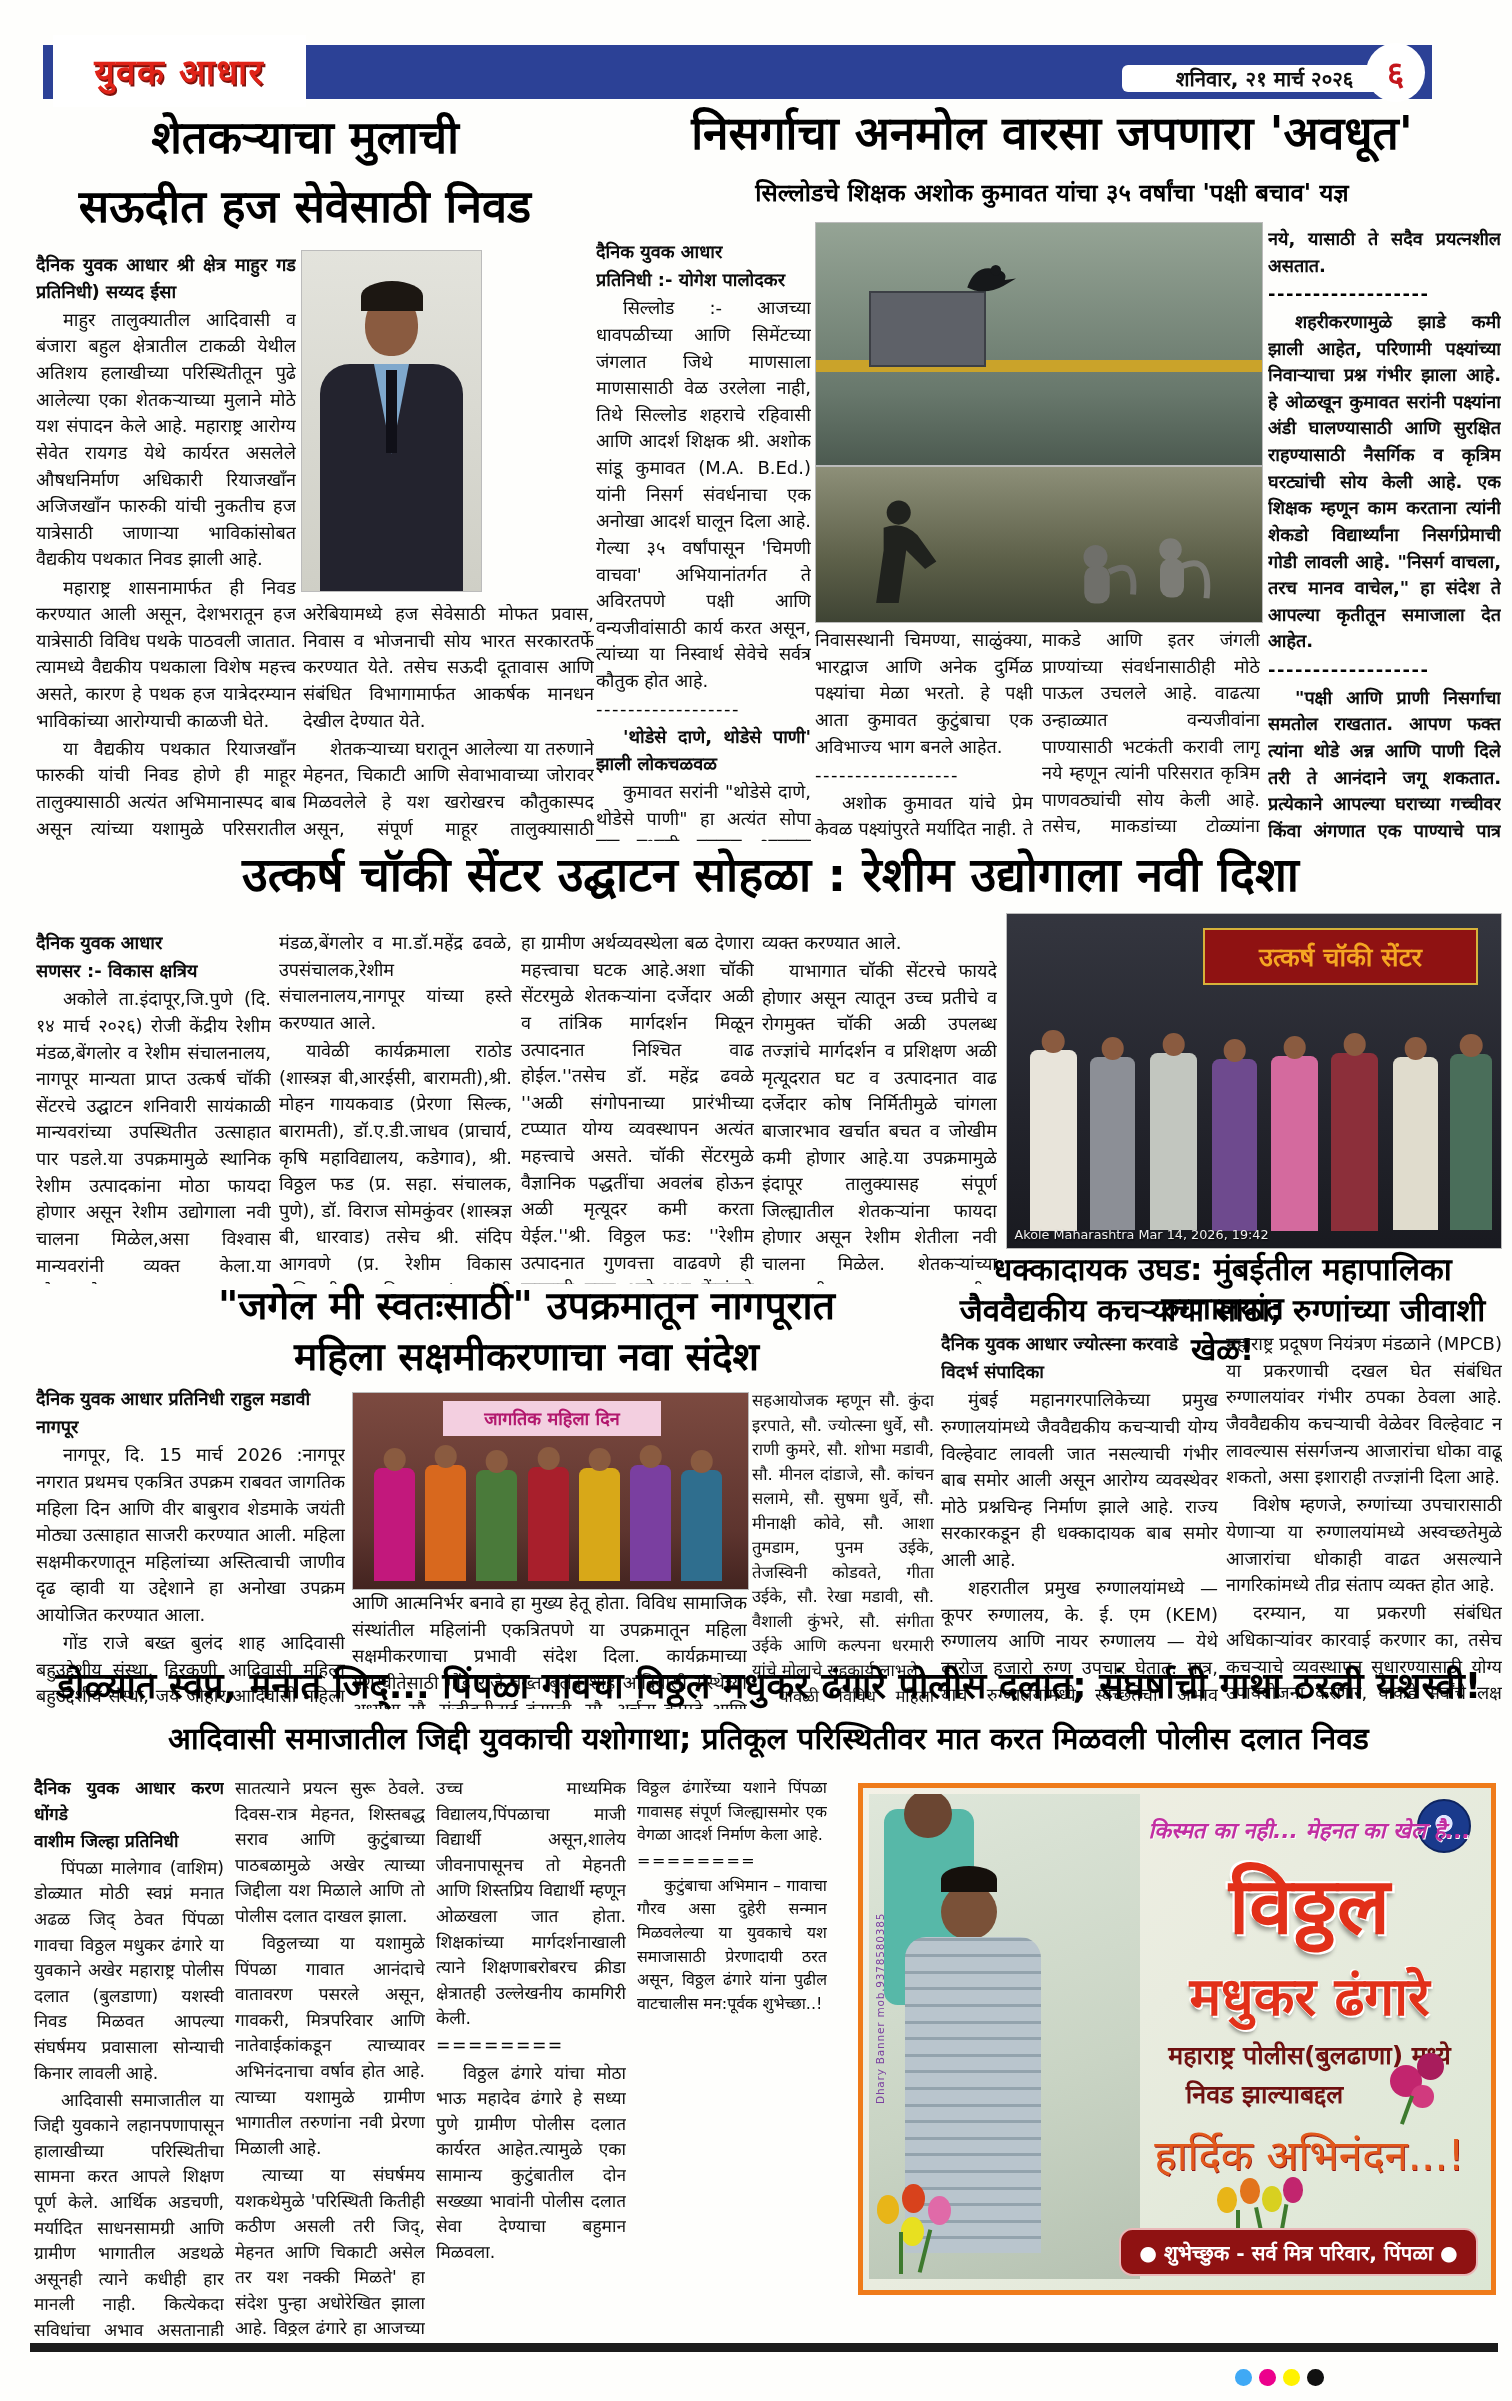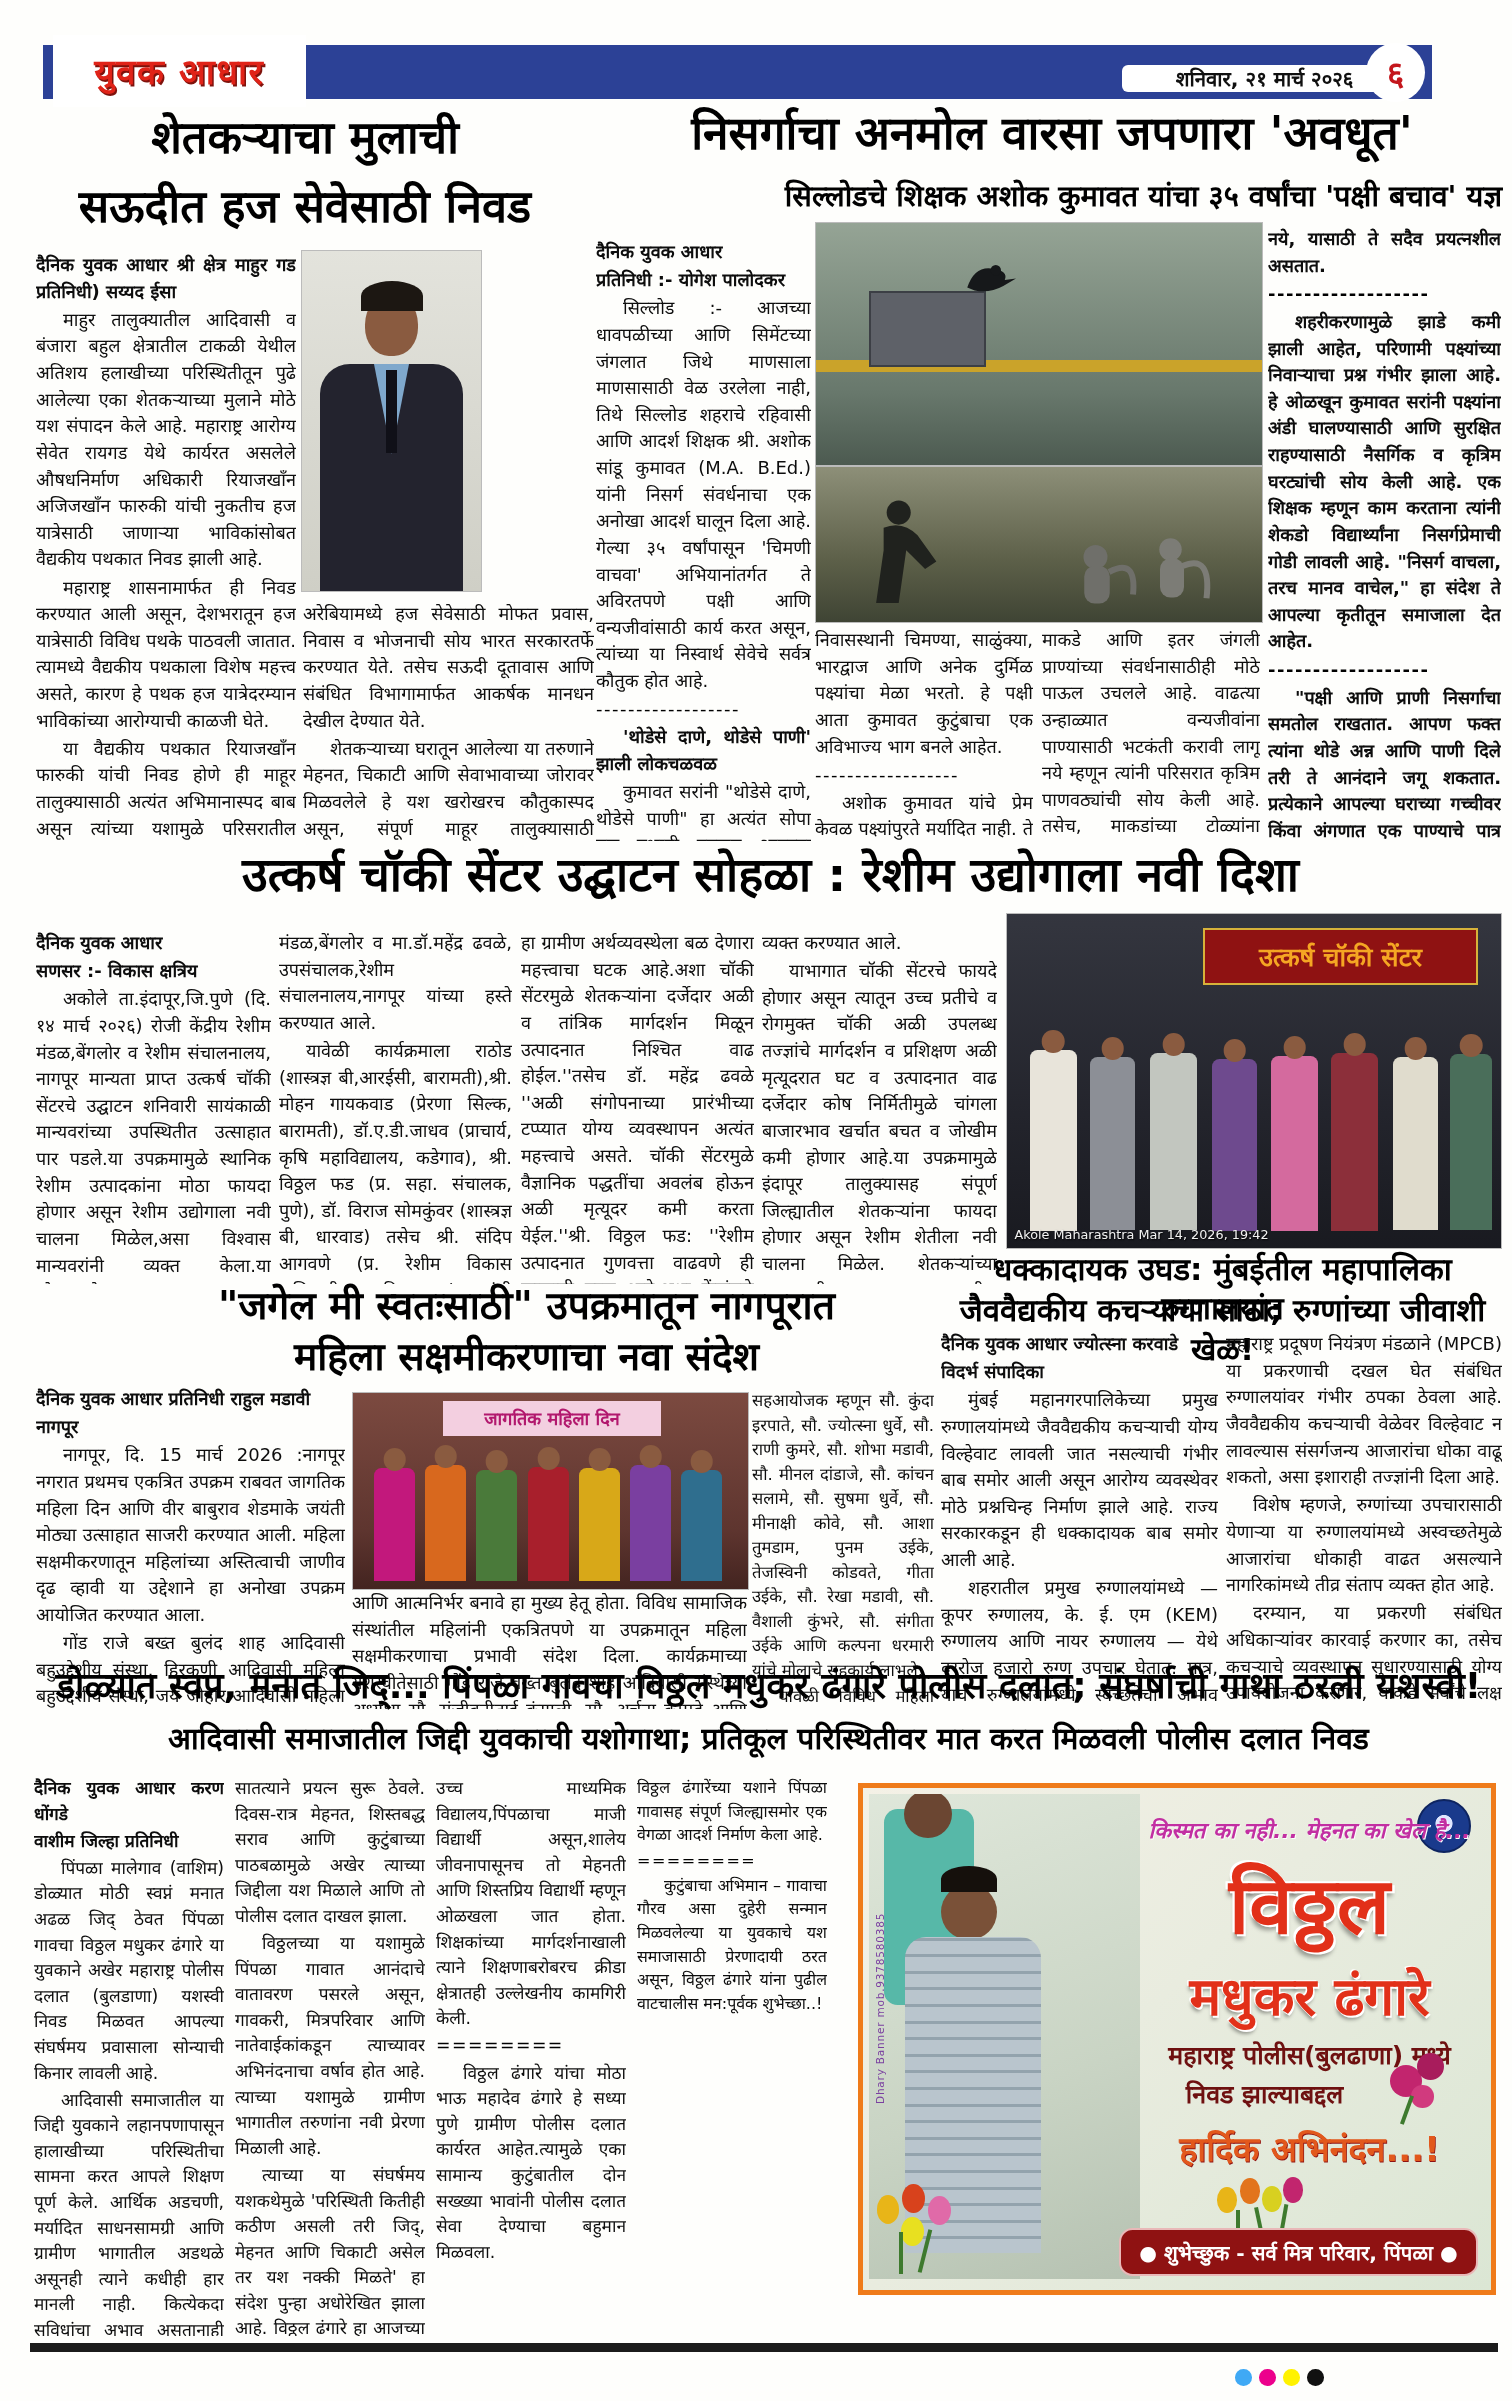--- a/index.html
+++ b/index.html
@@ -73,21 +73,21 @@
       <p>माहुर तालुक्यातील आदिवासी व बंजारा बहुल क्षेत्रातील टाकळी येथील अतिशय हलाखीच्या परिस्थितीतून पुढे आलेल्या एका शेतकऱ्याच्या मुलाने मोठे यश संपादन केले आहे. महाराष्ट्र आरोग्य सेवेत रायगड येथे कार्यरत असलेले औषधनिर्माण अधिकारी रियाजखाँन अजिजखाँन फारुकी यांची नुकतीच हज यात्रेसाठी जाणाऱ्या भाविकांसोबत वैद्यकीय पथकात निवड झाली आहे.</p>
       <p>महाराष्ट्र शासनामार्फत ही निवड करण्यात आली असून, देशभरातून हज यात्रेसाठी विविध पथके पाठवली जातात. त्यामध्ये वैद्यकीय पथकाला विशेष महत्त्व असते, कारण हे पथक हज यात्रेदरम्यान भाविकांच्या आरोग्याची काळजी घेते.</p>
       <p>या वैद्यकीय पथकात रियाजखाँन फारुकी यांची निवड होणे ही माहूर तालुक्यासाठी अत्यंत अभिमानास्पद बाब असून त्यांच्या यशामुळे परिसरातील युवकांमध्ये प्रेरणा निर्माण झाली आहे.देशभरातून सुमारे ४०० जणांची निवड करण्यात आली असून, त्यापैकी महाराष्ट्रातून सुमारे ३८ जणांचा समावेश आहे.</p>
     </div>
   <div class="abs col" style="left:303px;top:601px;width:291px;height:241px;">
       <p class="noind">अरेबियामध्ये हज सेवेसाठी मोफत प्रवास, निवास व भोजनाची सोय भारत सरकारतर्फे करण्यात येते. तसेच सऊदी दूतावास आणि संबंधित विभागामार्फत आकर्षक मानधन देखील देण्यात येते.</p>
       <p>शेतकऱ्याच्या घरातून आलेल्या या तरुणाने मेहनत, चिकाटी आणि सेवाभावाच्या जोरावर मिळवलेले हे यश खरोखरच कौतुकास्पद असून, संपूर्ण माहूर तालुक्यासाठी अभिमानाची ठरत आहे.</p>
     </div>
 
   <div class="abs hl" style="left:602px;top:105px;width:900px;font-size:46px;">निसर्गाचा अनमोल वारसा जपणारा 'अवधूत'</div>
-  <div class="abs hl" style="left:602px;top:178px;width:900px;font-size:29px;text-align:right;">सिल्लोडचे शिक्षक अशोक कुमावत यांचा ३५ वर्षांचा 'पक्षी बचाव' यज्ञ</div>
+  <div class="abs hl" style="left:602px;top:178px;width:900px;font-size:24px;">सिल्लोडचे शिक्षक अशोक कुमावत यांचा ३५ वर्षांचा 'पक्षी बचाव' यज्ञ</div>
 
   <div class="abs photo" style="left:815px;top:222px;width:446px;height:242px;background:linear-gradient(#95a495,#68786c 70%,#4c5a50);">
     <div class="abs" style="left:0;top:137px;width:446px;height:12px;background:#caa32a;"></div>
     <div class="abs" style="left:53px;top:68px;width:113px;height:72px;background:#5e6168;border:2.3px solid #3c3f45;"></div>
     <svg class="abs" style="left:136px;top:27px;" width="68" height="45" viewBox="0 0 90 60">
       <path d="M20 50 Q30 20 55 25 Q75 28 70 40 L85 38 L68 48 Q50 58 30 54 Z" fill="#16181a"></path>
       <circle cx="58" cy="27" r="7" fill="#16181a"></circle>
     </svg>
   </div>
   <div class="abs photo" style="left:815px;top:466px;width:446px;height:155px;background:linear-gradient(#8d8f78,#5d6049 60%,#3f4434);">
@@ -252,21 +252,21 @@
     <div class="ptxt" style="left:277px;top:249px;width:339px;color:#6e1010;font-size:25px;font-weight:900;">महाराष्ट्र पोलीस(बुलढाणा) मध्ये</div>
     <div class="ptxt" style="left:277px;top:288px;width:249px;color:#6e1010;font-size:25px;font-weight:900;">निवड झाल्याबद्दल</div>
 
     <div>
       <span class="rose" style="left:527px;top:277px;width:32px;height:32px;background:#c2256e;"></span>
       <span class="rose" style="left:554px;top:265px;width:27px;height:27px;background:#a81c5c;"></span>
       <span class="rose" style="left:548px;top:297px;width:22.6px;height:22.6px;background:#d13a7e;"></span>
       <span class="stem" style="left:542px;top:307px;height:30px;transform:rotate(20deg);"></span>
     </div>
 
-    <div class="ptxt" style="left:277px;top:337px;width:339px;color:#e2581c;font-size:34px;font-weight:700;text-shadow:0.8px 0.8px 0 #8f1212;">हार्दिक अभिनंदन...!</div>
+    <div class="ptxt" style="left:277px;top:337px;width:339px;color:#e2581c;font-size:42px;font-weight:400;text-shadow:0.8px 0.8px 0 #8f1212;">हार्दिक अभिनंदन...!</div>
 
     <div>
       <span class="rose" style="left:354px;top:399px;width:19.6px;height:25.6px;background:#e8b518;"></span>
       <span class="rose" style="left:377px;top:390px;width:19.6px;height:25.6px;background:#e2741c;"></span>
       <span class="rose" style="left:399px;top:398px;width:19.6px;height:25.6px;background:#d8d020;"></span>
       <span class="rose" style="left:420px;top:389px;width:19.6px;height:25.6px;background:#c2256e;"></span>
       <span class="stem" style="left:373px;top:422px;height:35px;"></span>
       <span class="stem" style="left:395px;top:419px;height:38px;transform:rotate(-12deg);"></span>
       <span class="stem" style="left:418px;top:416px;height:39px;transform:rotate(10deg);"></span>
     </div>

